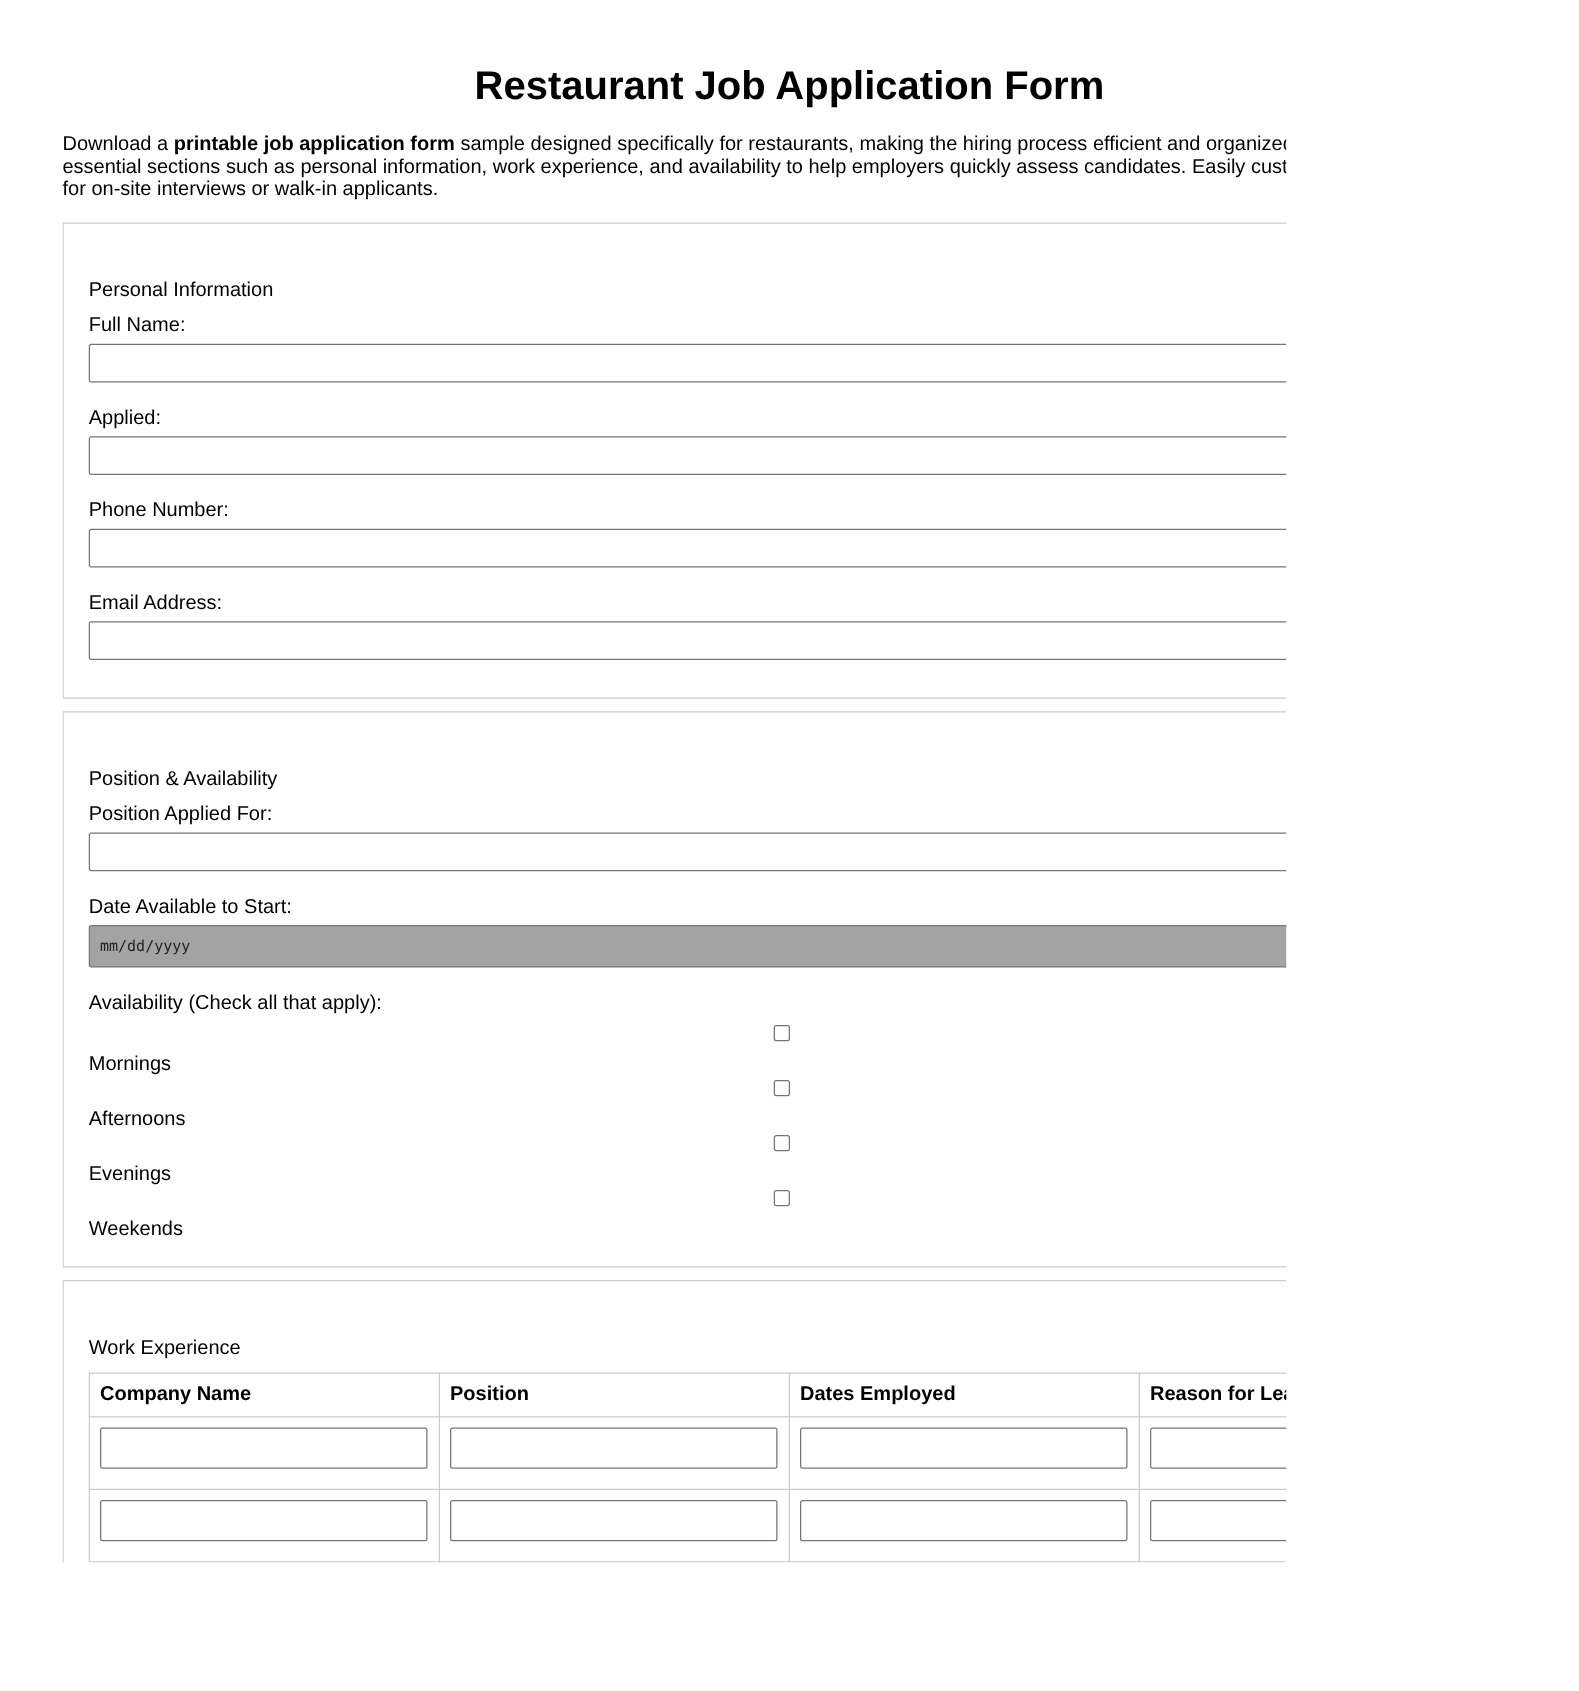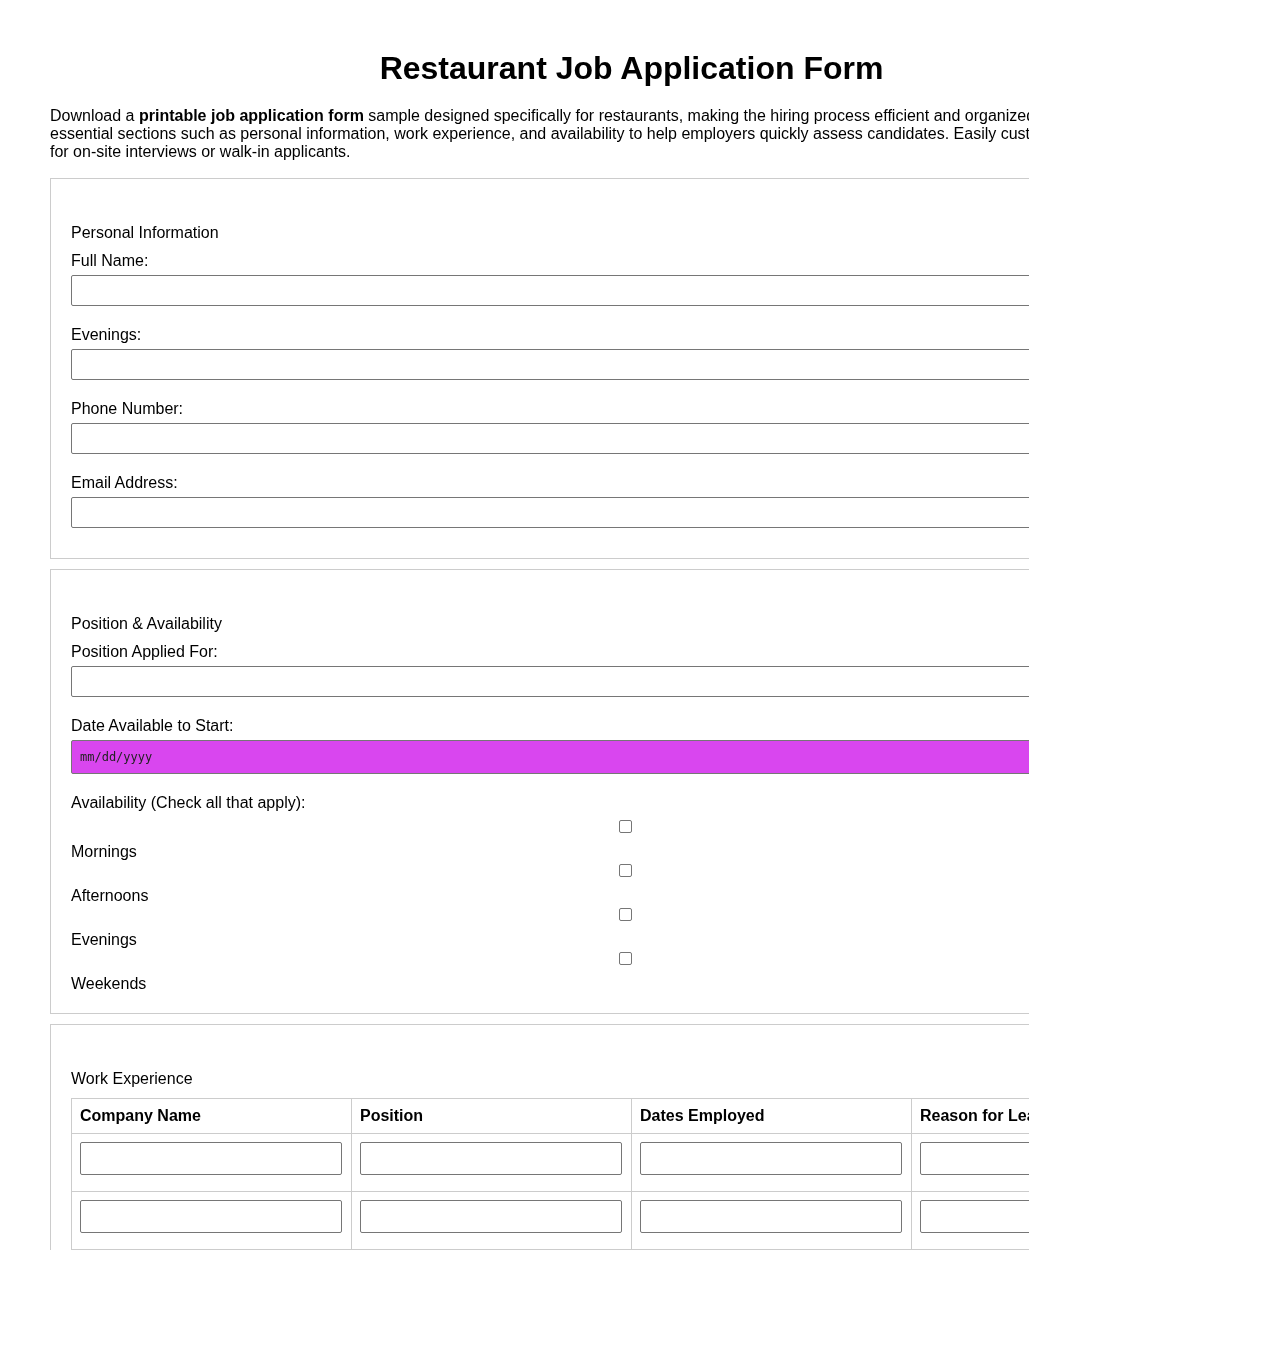--- a/index.html
+++ b/index.html
@@ -25,21 +25,21 @@
       position: absolute; left: 20px; font-size: 16px; font-weight: normal; line-height: 20px;
     }
     .lbl { position: absolute; left: 20px; font-size: 16px; line-height: 20px; }
     .txt {
       position: absolute; left: 20px; width: 1097px; height: 29px;
       border: 1px solid #767676; border-radius: 2px; background: #fff;
       box-sizing: content-box; padding: 0; margin: 0;
     }
     .date {
       position: absolute; left: 20px; width: 1097px; height: 32px;
-      border: 1px solid #767676; border-radius: 2px; background: #d946ef;
+      border: 1px solid #767676; border-radius: 2px; background: #a3a3a3;
     }
     .date-ph {
       position: absolute; left: 8px; top: 9px; font-family: "DejaVu Sans Mono", monospace;
       font-size: 12px; color: #222; letter-spacing: 0px;
     }
     .cal {
       position: absolute; right: 10px; top: 9px; width: 11px; height: 11px;
       border: 1.5px solid #222; border-top-width: 3px; border-radius: 1px; box-sizing: border-box;
     }
     .cb {
@@ -65,21 +65,21 @@
 
 <div class="page">
   <h1>Restaurant Job Application Form</h1>
 
   <p class="intro"><span>Download a </span><b>printable job application form</b><span> sample designed specifically for restaurants, making the hiring process efficient and organized. This template includes essential sections such as personal information, work experience, and availability to help employers quickly assess candidates. Easily customize and print the form for on-site interviews or walk-in applicants.</span></p>
 
   <div class="section" style="top:178px;height:379px;">
     <div class="sec-title" style="top:44px;">Personal Information</div>
     <div class="lbl" style="top:72px;">Full Name:</div>
     <input class="txt" style="top: 96px;" type="text" value="">
-    <div class="lbl" style="top:146px;">Evenings:</div>
+    <div class="lbl" style="top:146px;">Applied:</div>
     <input class="txt" style="top: 170px;" type="text" value="">
     <div class="lbl" style="top:220px;">Phone Number:</div>
     <input class="txt" style="top: 244px;" type="text" value="">
     <div class="lbl" style="top:294px;">Email Address:</div>
     <input class="txt" style="top: 318px;" type="text" value="">
   </div>
 
   <div class="section" style="top:569px;height:443px;">
     <div class="sec-title" style="top:44px;">Position &amp; Availability</div>
     <div class="lbl" style="top:72px;">Position Applied For:</div>

